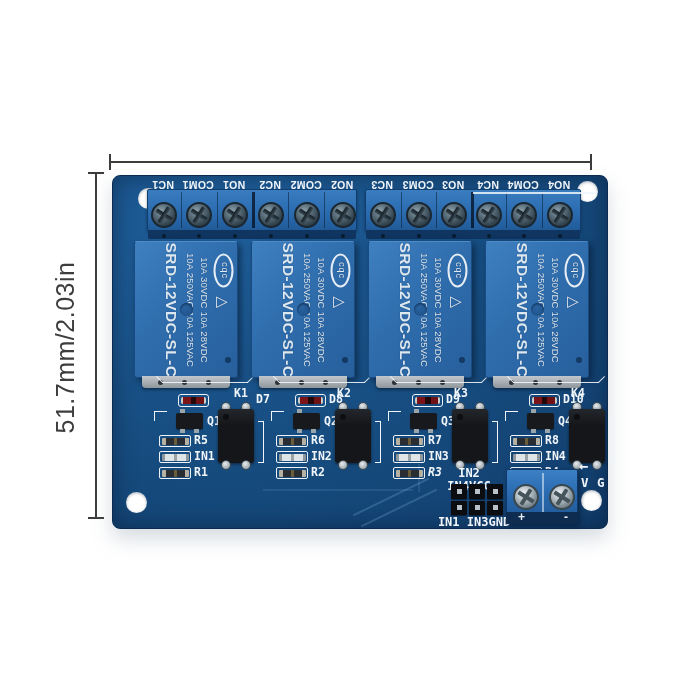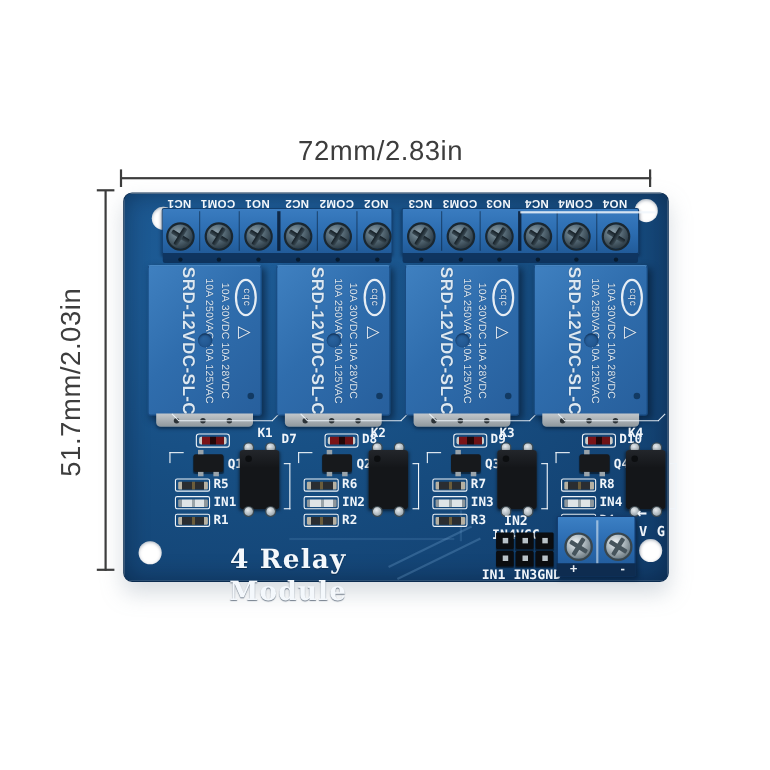--- a/index.html
+++ b/index.html
@@ -110,21 +110,20 @@
   .pwr-term .face{position:absolute;left:-1px;right:-1px;bottom:-1px;height:12px;background:#0e2c50;
          border-radius:0 0 2px 2px;color:#e8eef4;font-weight:bold;font-size:12px;line-height:11px;}
   .face .pm-plus{position:absolute;left:12px;top:0;}
   .face .pm-minus{position:absolute;right:10px;top:0;}
 </style>
 </head>
 <body>
 
 <div class="stage">
 
-  <div class="abs dim-text" style="left:216px;top:123px;width:260px;text-align:center;">72mm/2.83in</div>
   <div class="abs dim-line" style="left:110px;top:161px;width:482px;height:2px;"></div>
   <div class="abs dim-line" style="left:109px;top:154px;width:2px;height:16px;"></div>
   <div class="abs dim-line" style="left:590px;top:154px;width:2px;height:16px;"></div>
 
   <div class="abs dim-text" style="left:-70px;top:333px;width:270px;text-align:center;transform:rotate(-90deg);">51.7mm/2.03in</div>
   <div class="abs dim-line" style="left:95px;top:173px;width:2px;height:346px;"></div>
   <div class="abs dim-line" style="left:88px;top:172px;width:16px;height:2px;"></div>
   <div class="abs dim-line" style="left:88px;top:517px;width:16px;height:2px;"></div>
 
   <div class="board">
@@ -405,21 +404,21 @@
           <span class="r-inner"></span>
         </div>
       <span class="lbl" style="left:60px;top:193px;">R7</span>
       <div class="r-box" style="left:25px;top:210px;">
           <span class="r-inner led"></span>
         </div>
       <span class="lbl" style="left:60px;top:209px;">IN3</span>
       <div class="r-box" style="left:25px;top:226px;">
           <span class="r-inner"></span>
         </div>
-      <span class="lbl" style="left:60px;top:225px;">R3</span>
+      <span class="lbl" style="left:60px;top:225px;font-style:italic;">R3</span>
       <div class="pin" style="left:87px;top:161px;"></div>
       <div class="pin" style="left:107px;top:161px;"></div>
       <div class="opto" style="left:84px;top:168px;">
           <i></i>
         </div>
       <div class="pin" style="left:87px;top:219px;"></div>
       <div class="pin" style="left:107px;top:219px;"></div>
       <div class="rbrk" style="left:124px;top:180px;"></div>
     </div>
 
@@ -472,21 +471,20 @@
       <div class="pin" style="left:87px;top:161px;"></div>
       <div class="pin" style="left:107px;top:161px;"></div>
       <div class="opto" style="left:84px;top:168px;">
           <i></i>
         </div>
       <div class="pin" style="left:87px;top:219px;"></div>
       <div class="pin" style="left:107px;top:219px;"></div>
       <div class="rbrk" style="left:124px;top:180px;"></div>
     </div>
 
-    <div class="title">4 Relay Module</div>
 
     <span class="lbl" style="left:320px;top:291px;width:72px;text-align:center;font-size:12px;">IN2 IN4VCC</span>
     <div class="pinheader">
       <div></div>
         <div></div>
       <div></div>
         <div></div>
       <div></div>
         <div></div>
     </div>

